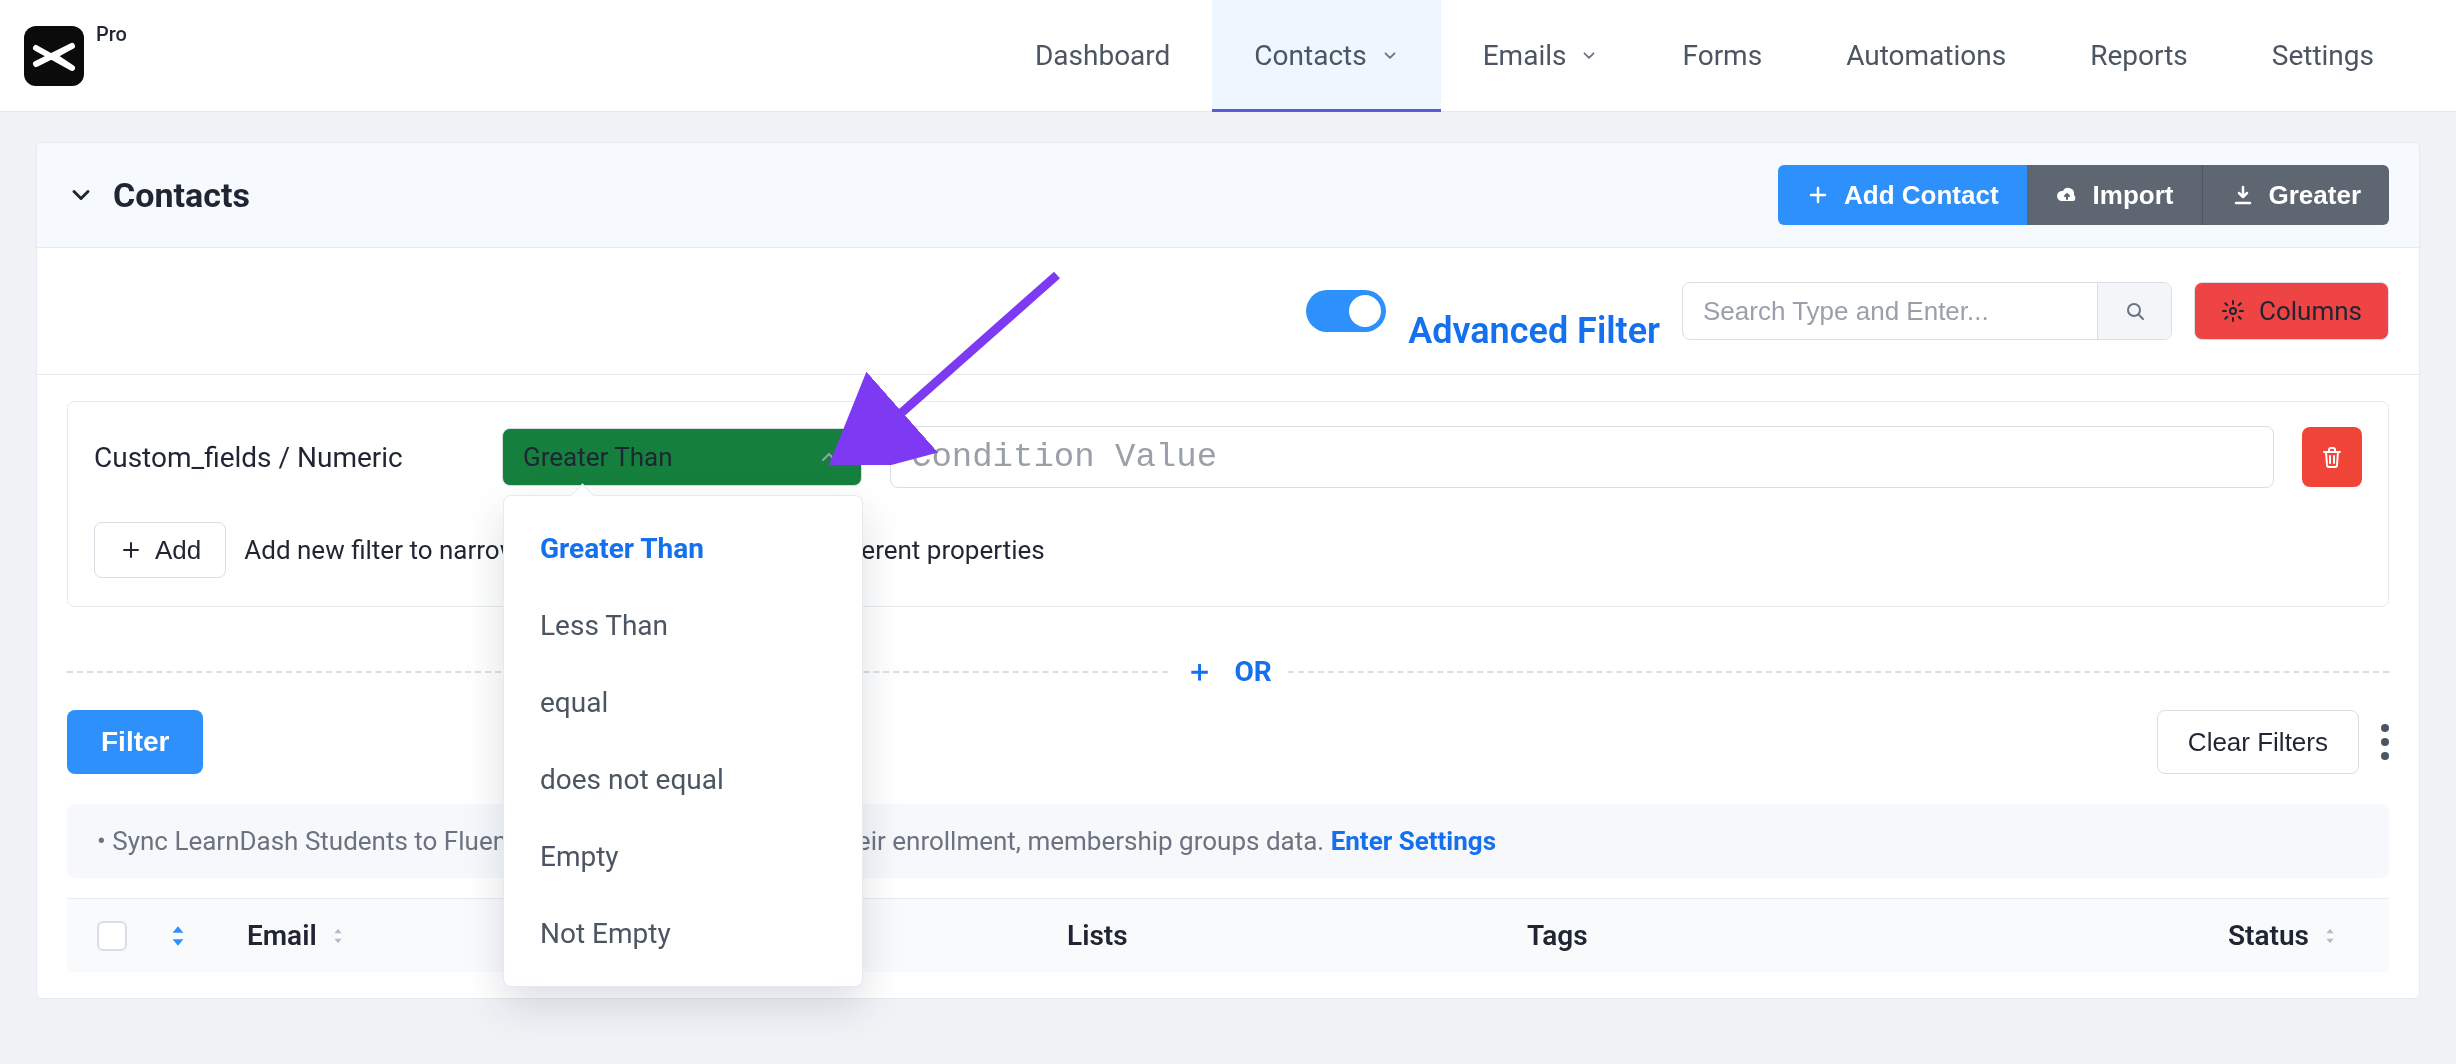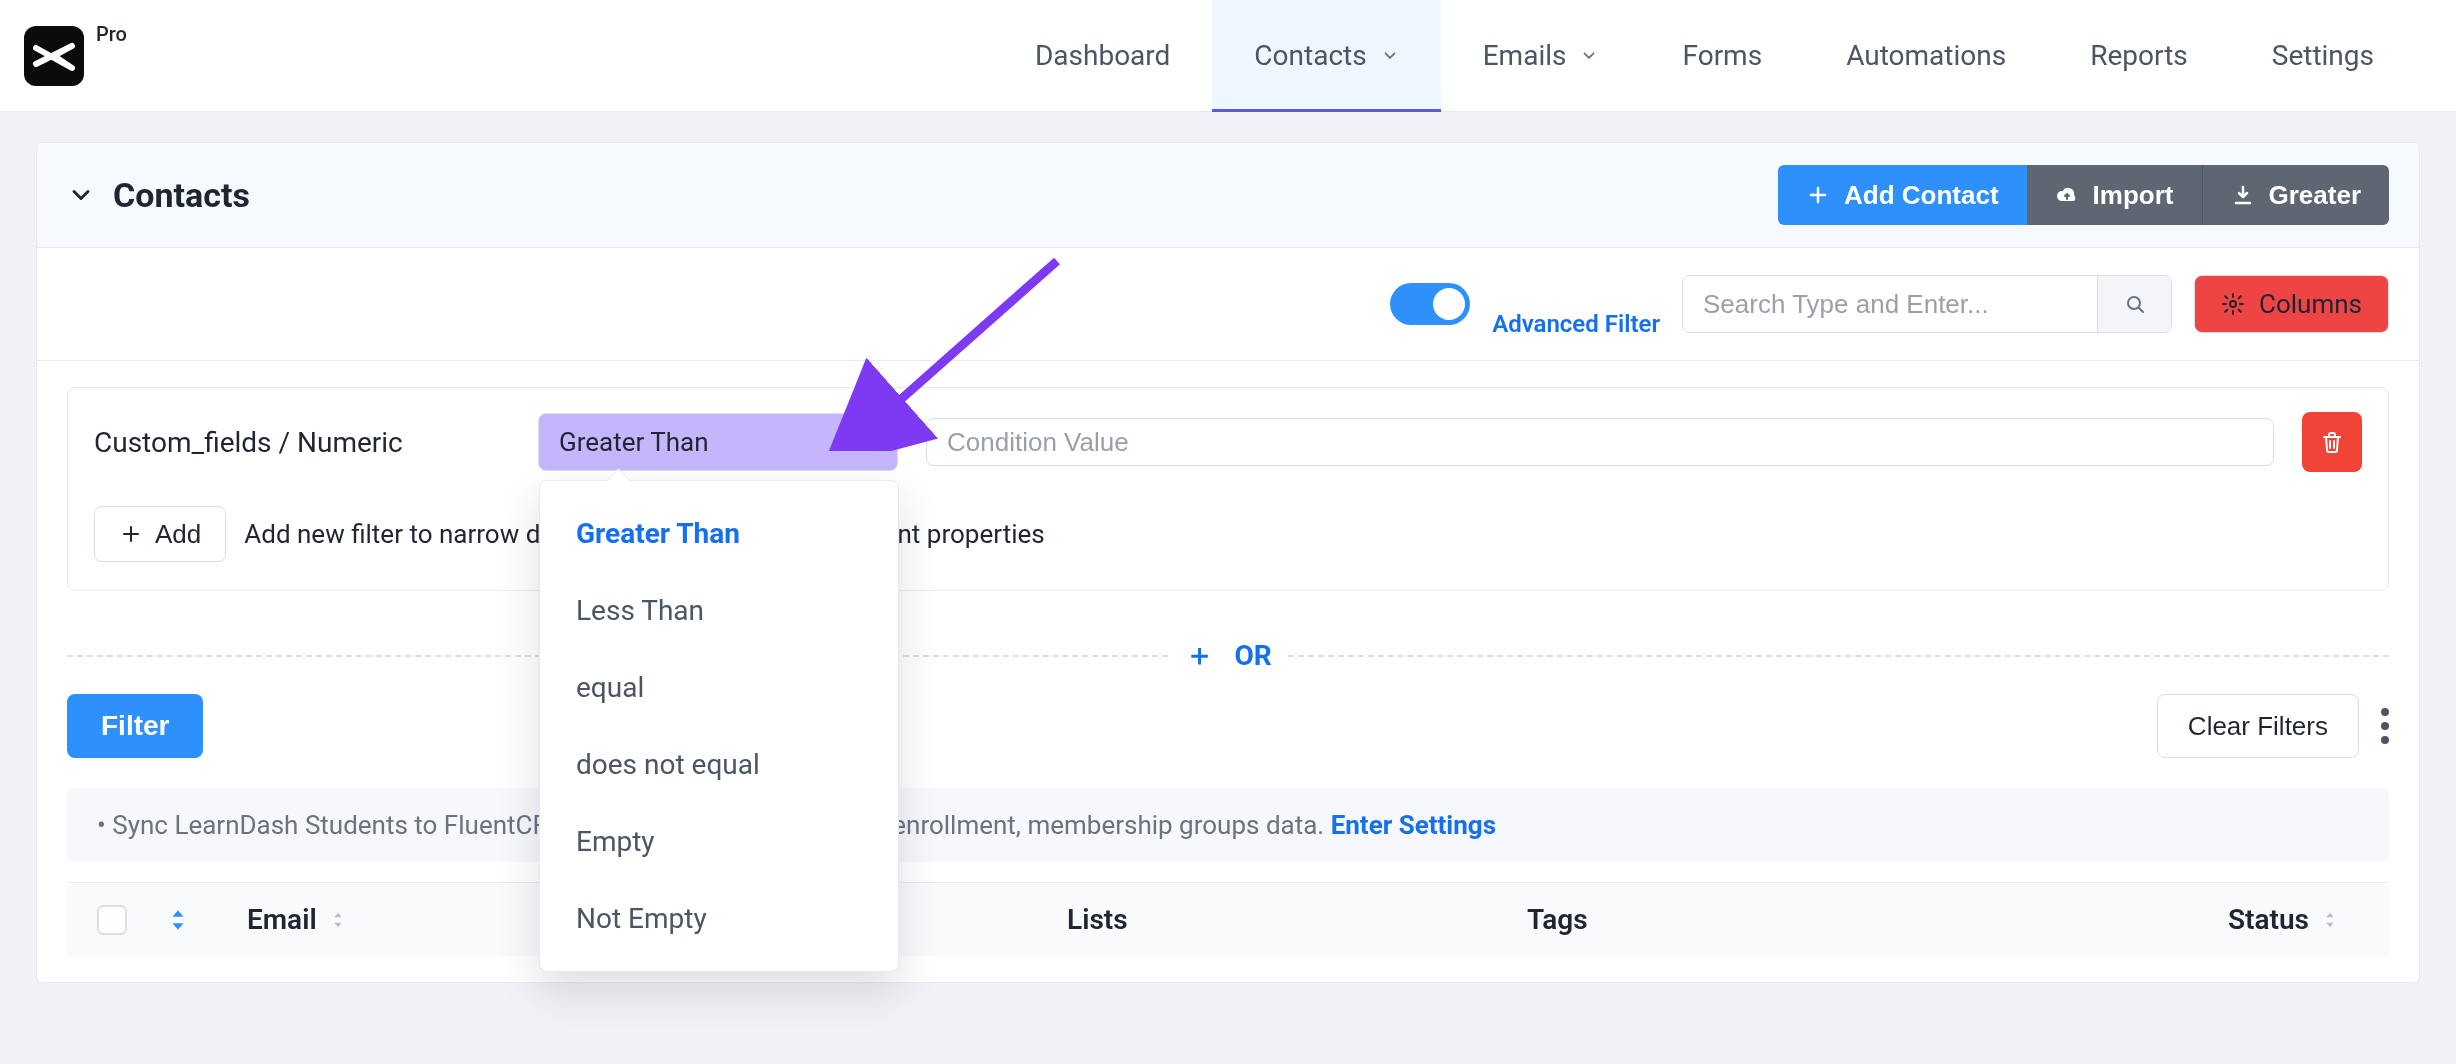--- a/index.html
+++ b/index.html
@@ -112,21 +112,21 @@
     padding:22px 30px;
     border-bottom:1px solid var(--border-light);
   }
   .toggle{
     width:80px;height:42px;border-radius:999px;background:var(--blue);
     position:relative;flex:none;cursor:pointer;
   }
   .toggle::after{
     content:"";position:absolute;right:5px;top:5px;width:32px;height:32px;border-radius:50%;background:#fff;
   }
-  .toggle-label{color:var(--blue-text);font-weight:600;font-size:24px;margin-top:40px;}
+  .toggle-label{color:var(--blue-text);font-weight:600;font-size:36px;margin-top:40px;}
   .search{
     display:flex;align-items:center;
     border:1px solid var(--border);border-radius:8px;overflow:hidden;
     height:58px;width:490px;
     background:#fff;
   }
   .search input{
     flex:1;border:none;outline:none;font-size:26px;padding:0 20px;color:var(--text-mid);
     background:transparent;
   }
@@ -151,27 +151,27 @@
     background:#fff;
     position:relative;
   }
   .filter-row{display:flex;align-items:center;gap:28px;}
   .field-label{font-size:28px;color:var(--text-dark);min-width:380px;}
   .select{
     position:relative;
     height:58px;width:360px;
     border:1px solid var(--border);border-radius:8px;
     display:flex;align-items:center;justify-content:space-between;
-    padding:0 20px;background:#c4b5fd;cursor:pointer;
-    font-size:26px;color:var(--text-dark);margin-left:36px;
+    padding:0 20px;background:#15803d;cursor:pointer;
+    font-size:26px;color:var(--text-dark);
   }
   .select .sel-chevron{transform:rotate(180deg);}
   .cond-input{
-    flex:1;height:48px;border:1px solid var(--border);border-radius:8px;
-    padding:0 20px;font-size:26px;color:var(--text-mid);outline:none;
+    flex:1;height:62px;border:1px solid var(--border);border-radius:8px;
+    padding:0 20px;font-size:34px;color:var(--text-mid);outline:none;font-family:Liberation Mono, monospace;
   }
   .cond-input::placeholder{color:#9aa0aa;}
   .trash-btn{
     width:60px;height:60px;border-radius:8px;background:var(--danger);
     display:flex;align-items:center;justify-content:center;cursor:pointer;
     flex:none;
   }
 
   .dropdown{
     position:absolute;top:66px;left:0;

